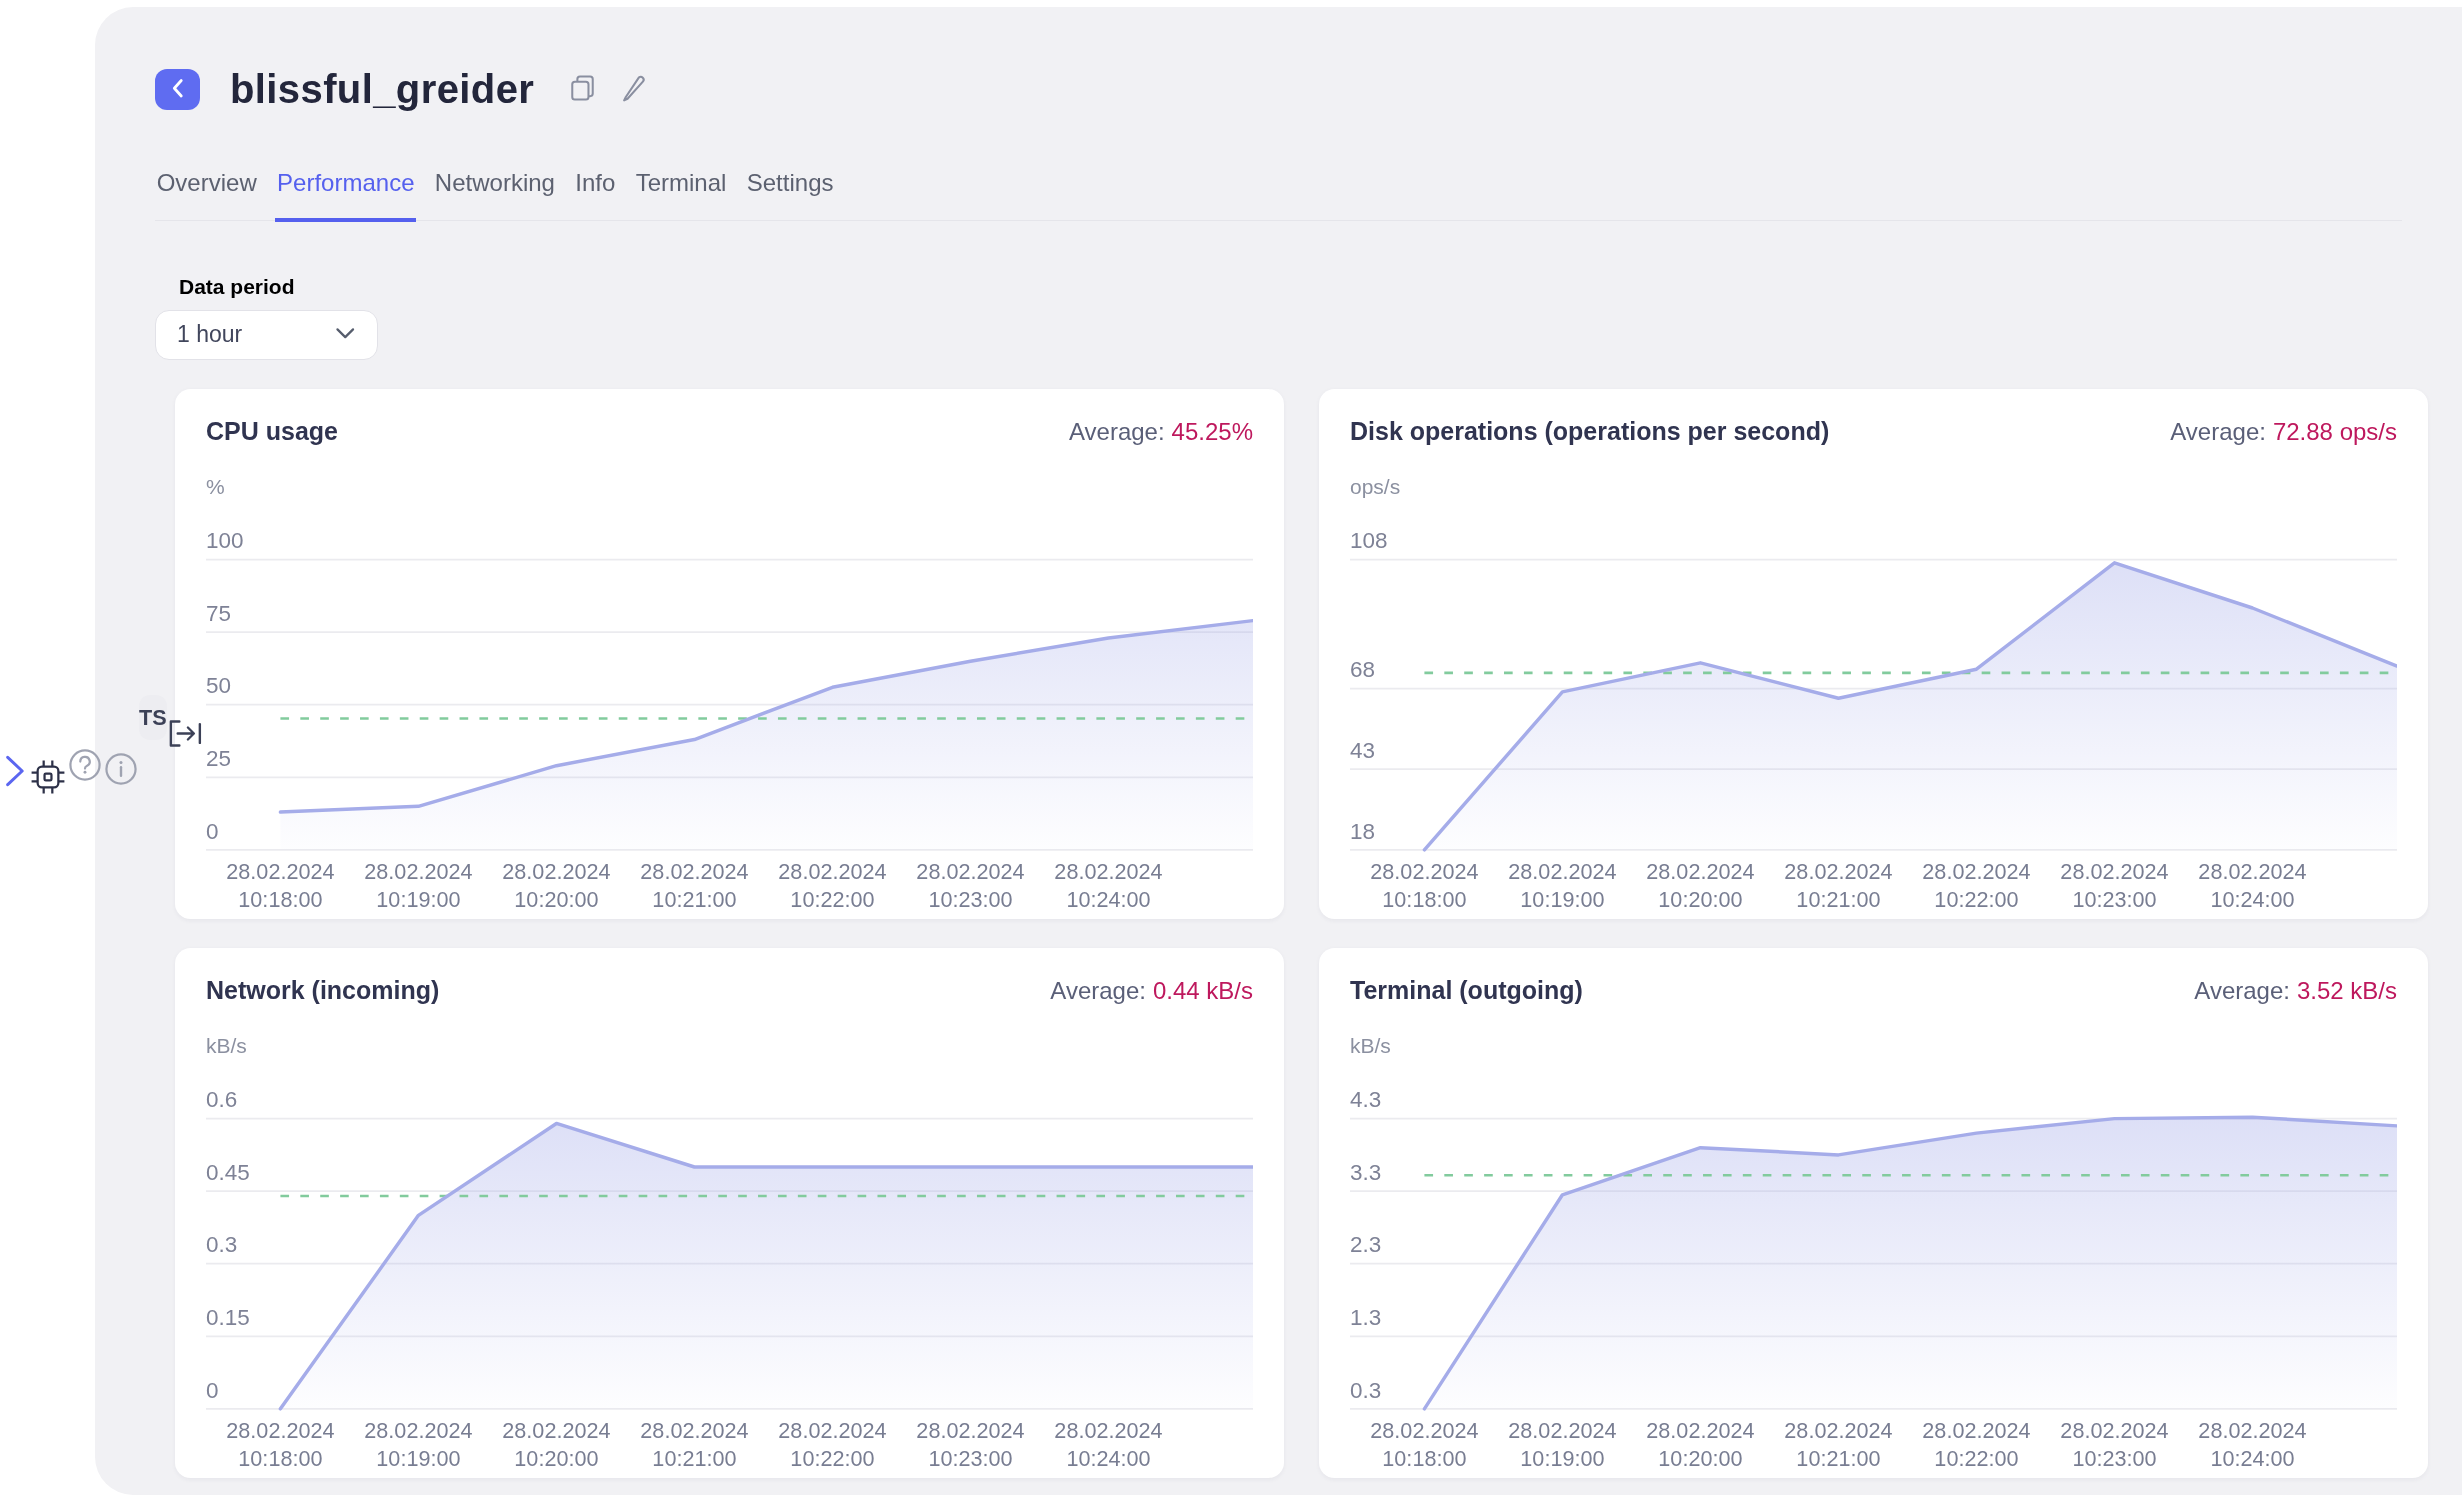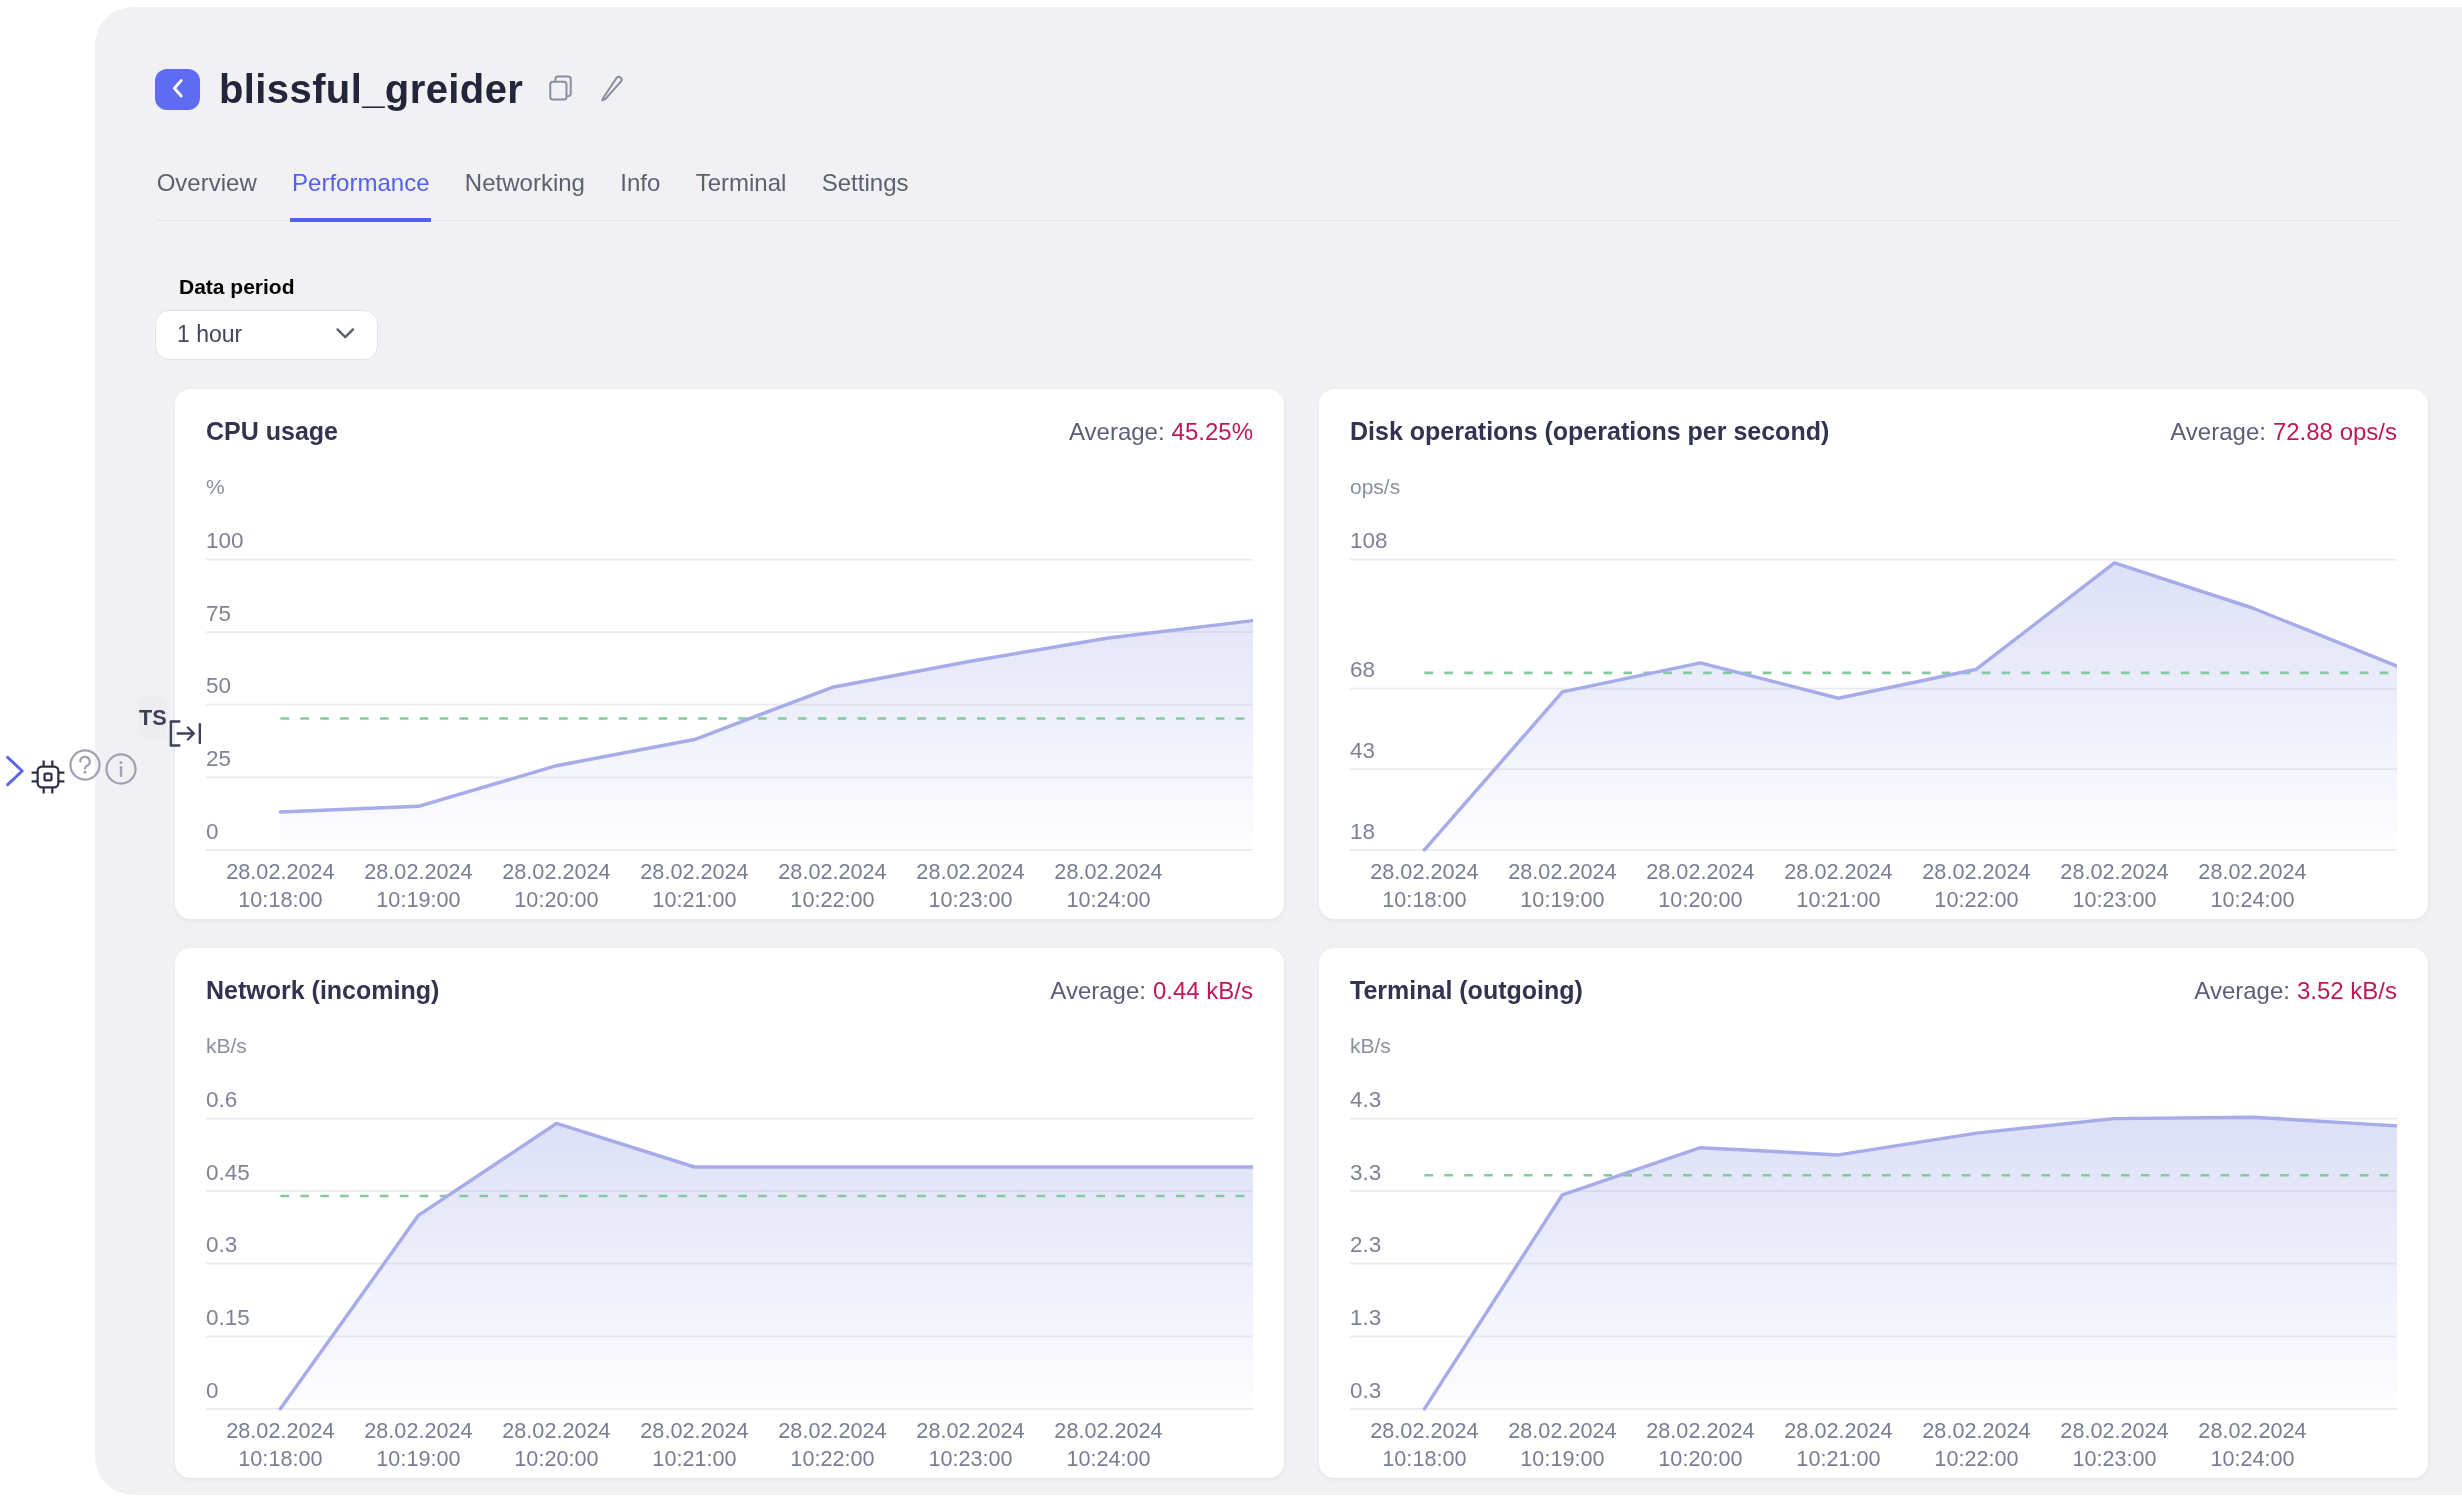--- a/index.html
+++ b/index.html
@@ -27,31 +27,31 @@
     display:flex; align-items:center; justify-content:center; margin-bottom:67px;
   }
   .sb-logout { margin-bottom:33px; }
   
   .content {
     position:absolute; left:95px; top:7px; right:0; bottom:7px;
     background:#f1f1f4; border-radius:38px 0 0 38px;
     padding:60px 60px 0 60px; overflow:hidden;
   }
   
-  .header-row { display:flex; align-items:center; gap:19px; }
+  .header-row { display:flex; align-items:center; gap:30px; }
   .back-btn {
     width:45px; height:41px; border:none; border-radius:12px; background:#5f6cf1;
     color:#fff; cursor:pointer; display:flex; align-items:center; justify-content:center;
   }
   .page-title { font-size:40px; font-weight:700; color:#23263b; letter-spacing:0.4px; }
   .title-icons { display:flex; align-items:center; gap:22.5px; margin-left:3.5px; }
   .icon-btn { background:none; border:none; cursor:pointer; display:flex; }
   
   .tabs {
-    display:flex; gap:32px; margin-top:57px; border-bottom:1.7px solid #e5e5ea;
+    display:flex; gap:17px; margin-top:57px; border-bottom:1.7px solid #e5e5ea;
   }
   .tab {
     font-size:24px; color:#5c6170; padding:0 1.7px 21px 1.7px; cursor:pointer;
     border-bottom:4.3px solid transparent; margin-bottom:-1.7px; background:none; border-top:none; border-left:none; border-right:none;
     font-family:inherit;
   }
   .tab.active { color:#5560ee; border-bottom-color:#5560ee; }
   
   .filters { margin-top:54px; }
   .filter-label { font-size:21px; color:#000000; font-weight:600; margin-left:24px; }

